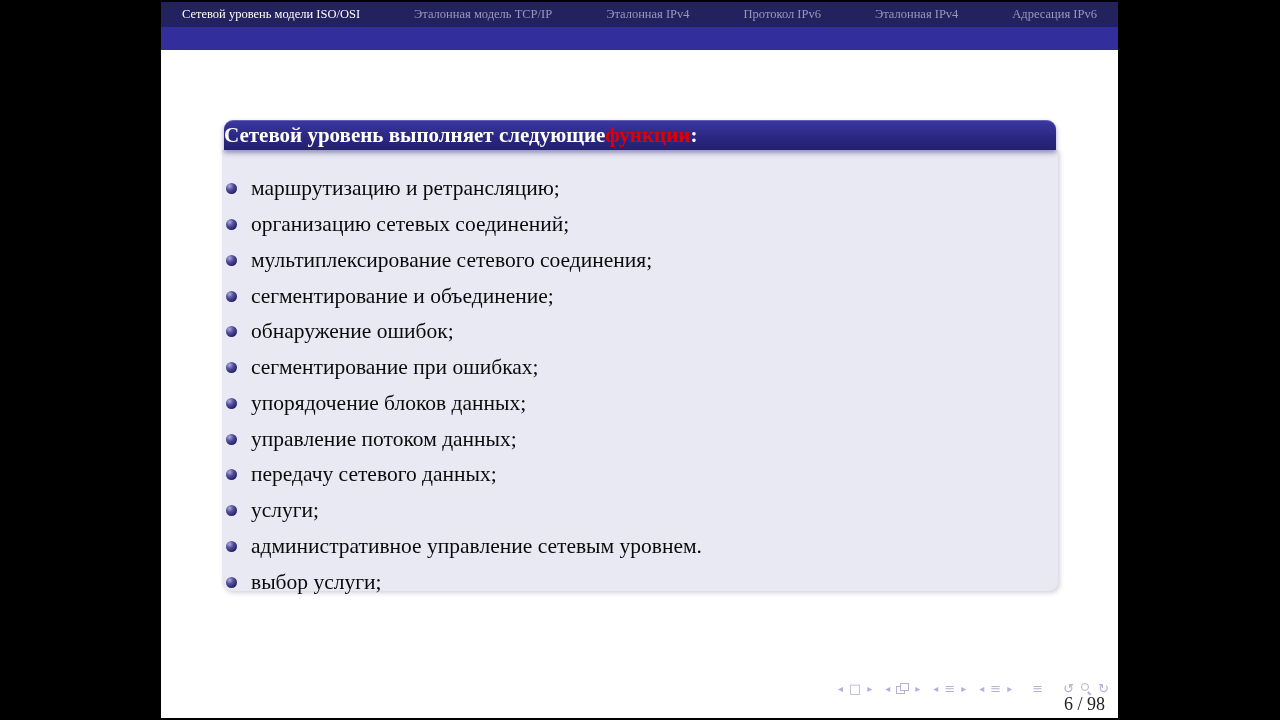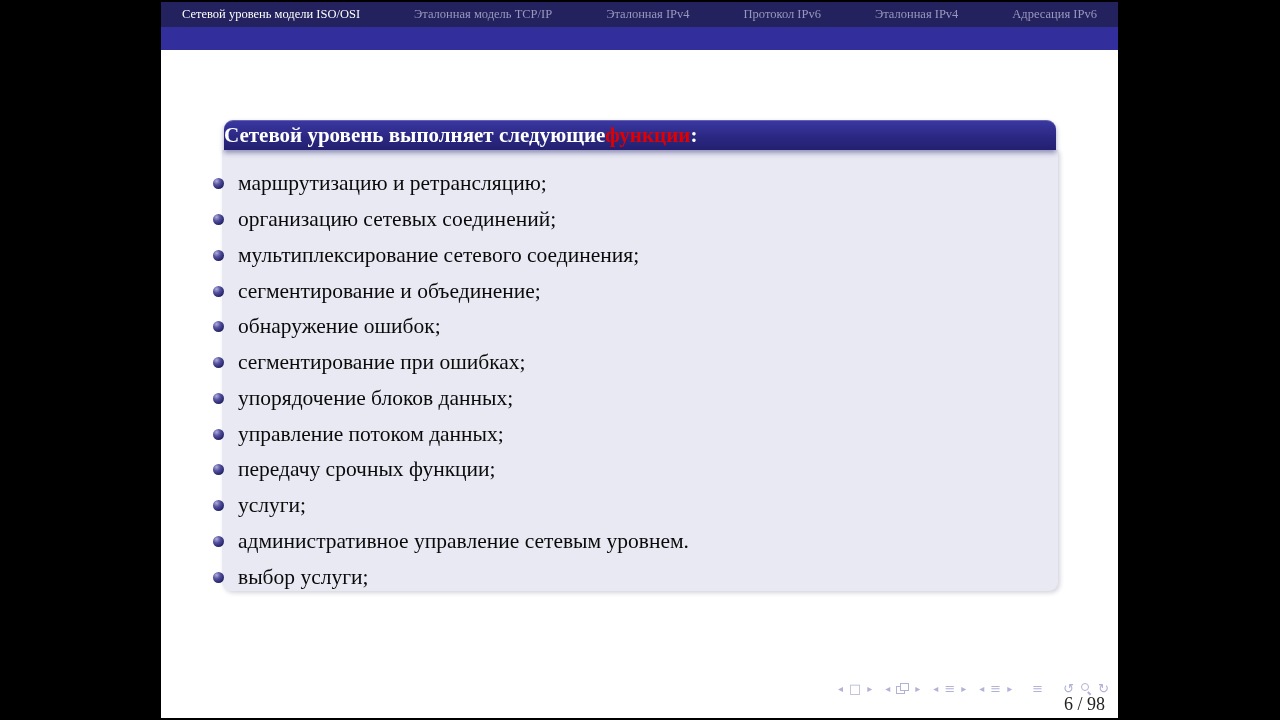--- a/index.html
+++ b/index.html
@@ -30,21 +30,21 @@
     box-shadow:0 3px 5px rgba(40,40,110,.45), inset 0 1px 0 rgba(255,255,255,.22);
     z-index:2;
   }
   .hl{color:#e10000;}
   .block-body{
     position:absolute;left:61px;top:148px;width:836px;height:441px;box-sizing:border-box;
     background:#e9e9f4;border-radius:0 0 9px 9px;
     box-shadow:2px 2px 4px rgba(60,60,100,.22);
     z-index:1;
   }
-  ul.items{margin:4px;padding:12px 0 0 12px;list-style:none;font-size:21.5px;color:#0a0a0a;}
+  ul.items{margin:17px;padding:4px 0 0 12px;list-style:none;font-size:21.5px;color:#0a0a0a;}
   ul.items li{position:relative;height:35.75px;display:flex;align-items:center;white-space:nowrap;}
   .bullet{
     position:absolute;left:-25px;top:50%;margin-top:-5.5px;width:11px;height:11px;border-radius:50%;
     background:radial-gradient(circle at 32% 28%,#aeaedd 0%,#55519e 35%,#232166 75%,#171548 100%);
   }
   
   .navsyms{
     position:absolute;right:9px;bottom:23px;display:flex;align-items:center;gap:13px;
     color:#b2b2d6;font-size:13px;line-height:1;
     font-family:"DejaVu Sans","Liberation Sans",sans-serif;
@@ -116,21 +116,21 @@
       <li>
           <span class="bullet"></span>
           <span>упорядочение блоков данных;</span>
         </li>
       <li>
           <span class="bullet"></span>
           <span>управление потоком данных;</span>
         </li>
       <li>
           <span class="bullet"></span>
-          <span>передачу срочных функции;</span>
+          <span>передачу сетевого данных;</span>
         </li>
       <li>
           <span class="bullet"></span>
           <span>услуги;</span>
         </li>
       <li>
           <span class="bullet"></span>
           <span>административное управление сетевым уровнем.</span>
         </li>
       <li>

